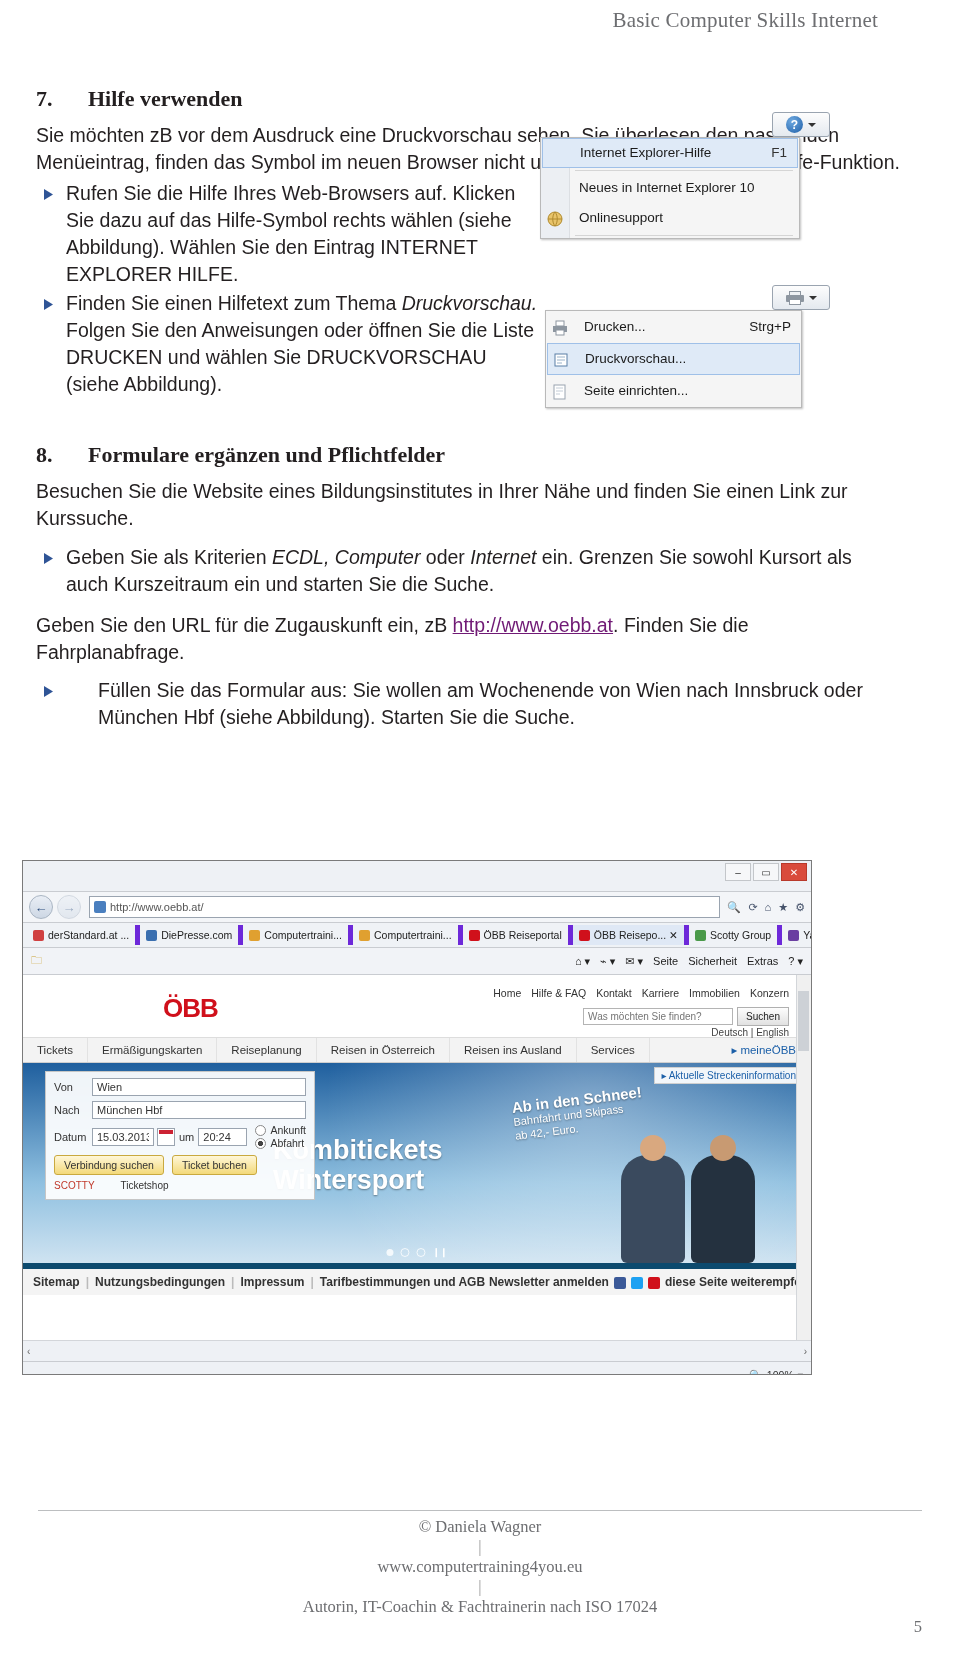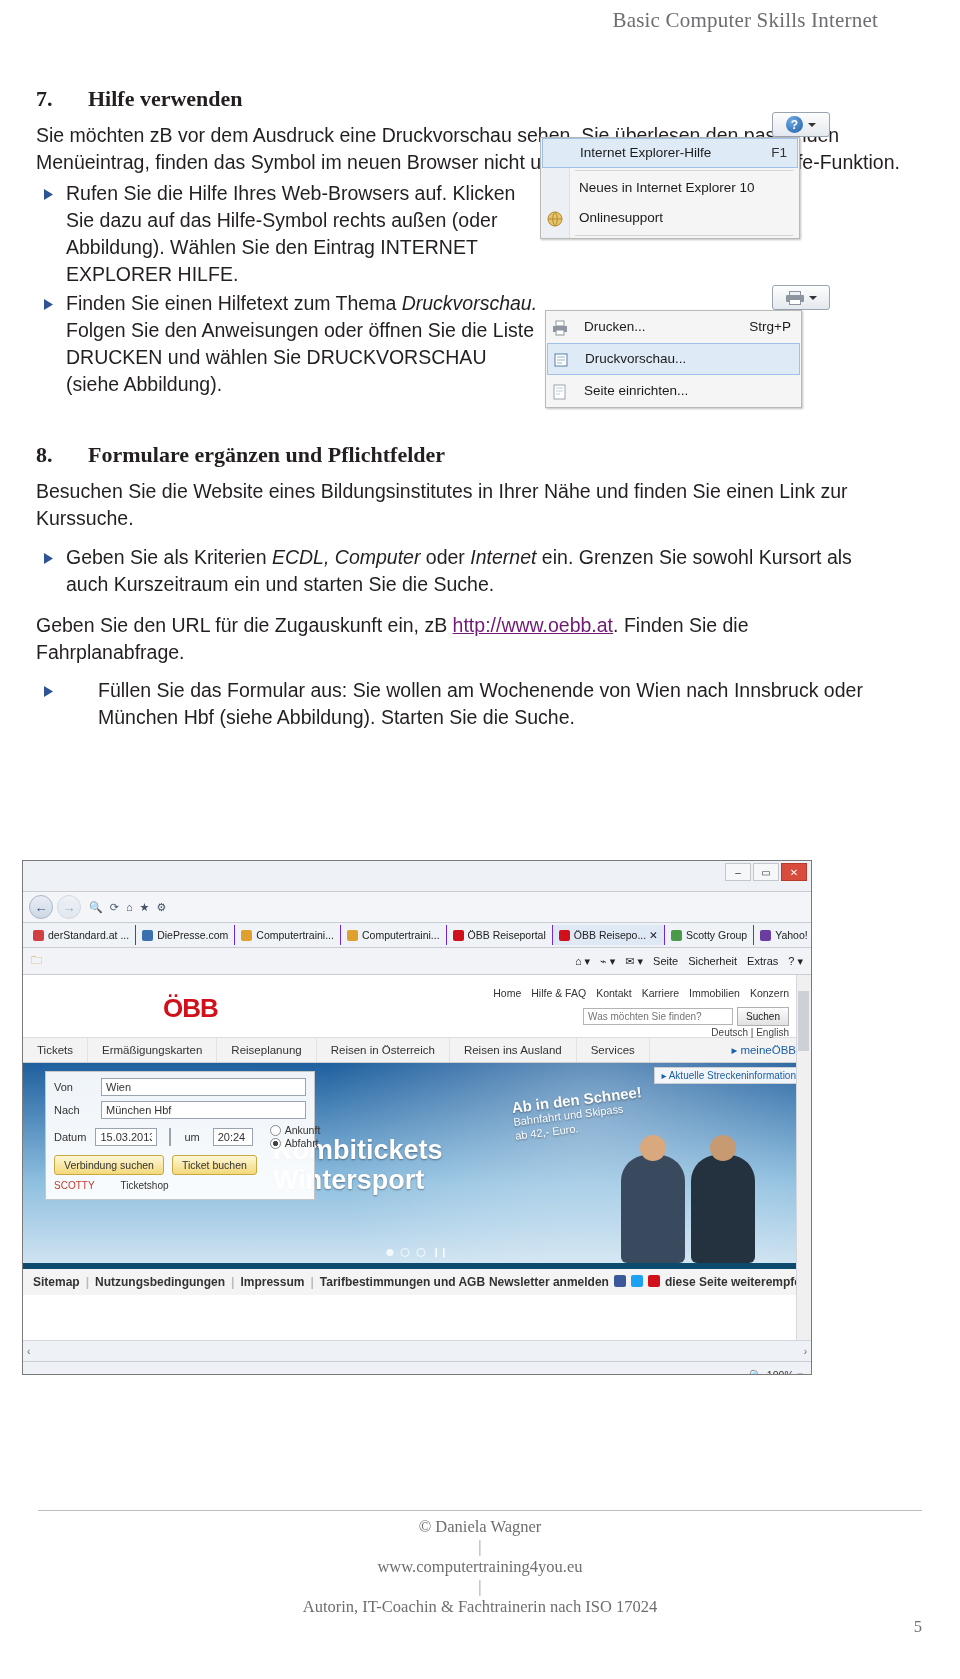--- a/index.html
+++ b/index.html
@@ -222,21 +222,21 @@
   .urlbar .txt { color:#555; }
   .addr-icons { display:flex; align-items:center; gap:7px; padding-left:4px; color:#46536b; }
 
   .br-faves {
     height:24px; display:flex; align-items:center; gap:0;
     background:#eff2f6; border-bottom:1px solid #c9ccd1;
     padding:0 4px; overflow:hidden; white-space:nowrap;
   }
   .fav {
     display:flex; align-items:center; font-size:10.5px; color:#222;
-    padding:0 6px; height:20px; border-right:1px solid #6d28d9;
+    padding:0 6px; height:20px; border-right:5px solid #6d28d9;
   }
   .fav .ic { width:11px;height:11px;margin-right:4px;border-radius:2px; }
   .fav.active { background:#dfe8f5; }
 
   .br-cmd {
     height:26px; display:flex; align-items:center; justify-content:flex-end;
     gap:10px; padding:0 8px; background:#f1f3f7;
     border-bottom:1px solid #c9ccd1; font-size:11px; color:#222;
   }
   .br-cmd .left { margin-right:auto; display:flex; align-items:center; }
@@ -308,21 +308,21 @@
     background:rgba(255,255,255,.92); border:1px solid #cfcfcf;
     font-size:10px; color:#1b5fa8; padding:2px 6px;
   }
 
   .form-panel {
     position:absolute; left:22px; top:8px;
     width:270px; background:rgba(255,255,255,.93);
     border:1px solid #c6c6c6; padding:6px 8px 8px 8px;
     box-sizing:border-box; font-size:11px; color:#333;
   }
-  .frow { display:flex; align-items:center; margin-bottom:5px;gap:9px; }
+  .frow { display:flex; align-items:center; margin-bottom:5px; }
   .frow label { width:38px; color:#333; font-size:11px; }
   .frow input.t {
     flex:1; height:18px; border:1px solid #9aa4b0; background:#fff;
     font-size:11px; padding:0 4px; box-sizing:border-box; color:#333;
   }
   .frow .date { width:62px; }
   .frow .cal {
     width:16px; height:16px; border:1px solid #9aa4b0; background:#fff;
     margin-left:3px; position:relative;
   }
@@ -350,21 +350,21 @@
     display:flex; align-items:center; gap:7px;
   }
   .carousel-dots i { width:7px;height:7px;border-radius:50%;background:#fff;opacity:.8;display:block; }
   .carousel-dots i.off { background:transparent; border:1px solid #fff; }
 
   .oebb-footer {
     height:26px; background:#f4f4f4; border-top:6px solid #0c4a6e;
     display:flex; align-items:center; font-size:12px; color:#333; padding:0 10px;font-weight:bold;
   }
   .oebb-footer .sep { margin:0 6px; color:#bbb; }
-  .oebb-footer .right { margin-left:auto; display:flex; align-items:flex-start; gap:5px; }
+  .oebb-footer .right { margin-left:auto; display:flex; align-items:flex-end; gap:5px; }
   .sq { width:12px;height:12px;border-radius:2px;display:inline-block; }
 
   .br-status {
     height:26px; background:#eef1f5; border-top:1px solid #c9ccd1;
     display:flex; align-items:center; justify-content:flex-end;
     padding:0 8px; font-size:10.5px; color:#333;
   }
   .br-scroll-lr {
     height:20px; background:#eef1f5; border-top:1px solid #d3d6da;
     display:flex; align-items:center; justify-content:space-between;
@@ -406,21 +406,21 @@
     </h2>
 
     <p class="para">Sie möchten zB vor dem Ausdruck eine Druckvorschau sehen. Sie überlesen den passenden Menüeintrag, finden das Symbol im neuen Browser nicht und verwenden deshalb die Hilfe-Funktion.</p>
 
     <div class="bullet-row narrow">
       <span class="marker">
         <svg width="10" height="11" viewBox="0 0 10 11">
             <path d="M0 0 L9 5.5 L0 11 Z" fill="#2f5496"></path>
           </svg>
       </span>
-      <span class="btext">Rufen Sie die Hilfe Ihres Web-Browsers auf. Klicken Sie dazu auf das Hilfe-Symbol rechts außen (oder Abbildung). Wählen Sie den Eintrag INTERNET EXPLORER HILFE.</span>
+      <span class="btext">Rufen Sie die Hilfe Ihres Web-Browsers auf. Klicken Sie dazu auf das Hilfe-Symbol rechts wählen (siehe Abbildung). Wählen Sie den Eintrag INTERNET EXPLORER HILFE.</span>
     </div>
 
     <div class="bullet-row narrow">
       <span class="marker">
         <svg width="10" height="11" viewBox="0 0 10 11">
             <path d="M0 0 L9 5.5 L0 11 Z" fill="#2f5496"></path>
           </svg>
       </span>
       <span class="btext"><span>Finden Sie einen Hilfetext zum Thema </span><span class="ital">Druckvorschau.</span><span> Folgen Sie den Anweisungen oder öffnen Sie die Liste DRUCKEN und wählen Sie DRUCKVORSCHAU (siehe Abbildung).</span></span>
     </div>
@@ -532,20 +532,24 @@
       <div class="win-btns">
         <div>–</div>
         <div>▭</div>
         <div class="close">✕</div>
       </div>
     </div>
 
     <div class="br-addr">
       <span class="nav-circle">←</span>
       <span class="nav-circle fwd">→</span>
+      <span class="urlbar">
+        <span class="favicon"></span>
+        <span class="txt">http://www.oebb.at/</span>
+      </span>
       <span class="addr-icons">
         <span>🔍</span>
         <span>⟳</span>
         <span>⌂</span>
         <span>★</span>
         <span>⚙</span>
       </span>
     </div>
 
     <div class="br-faves">

